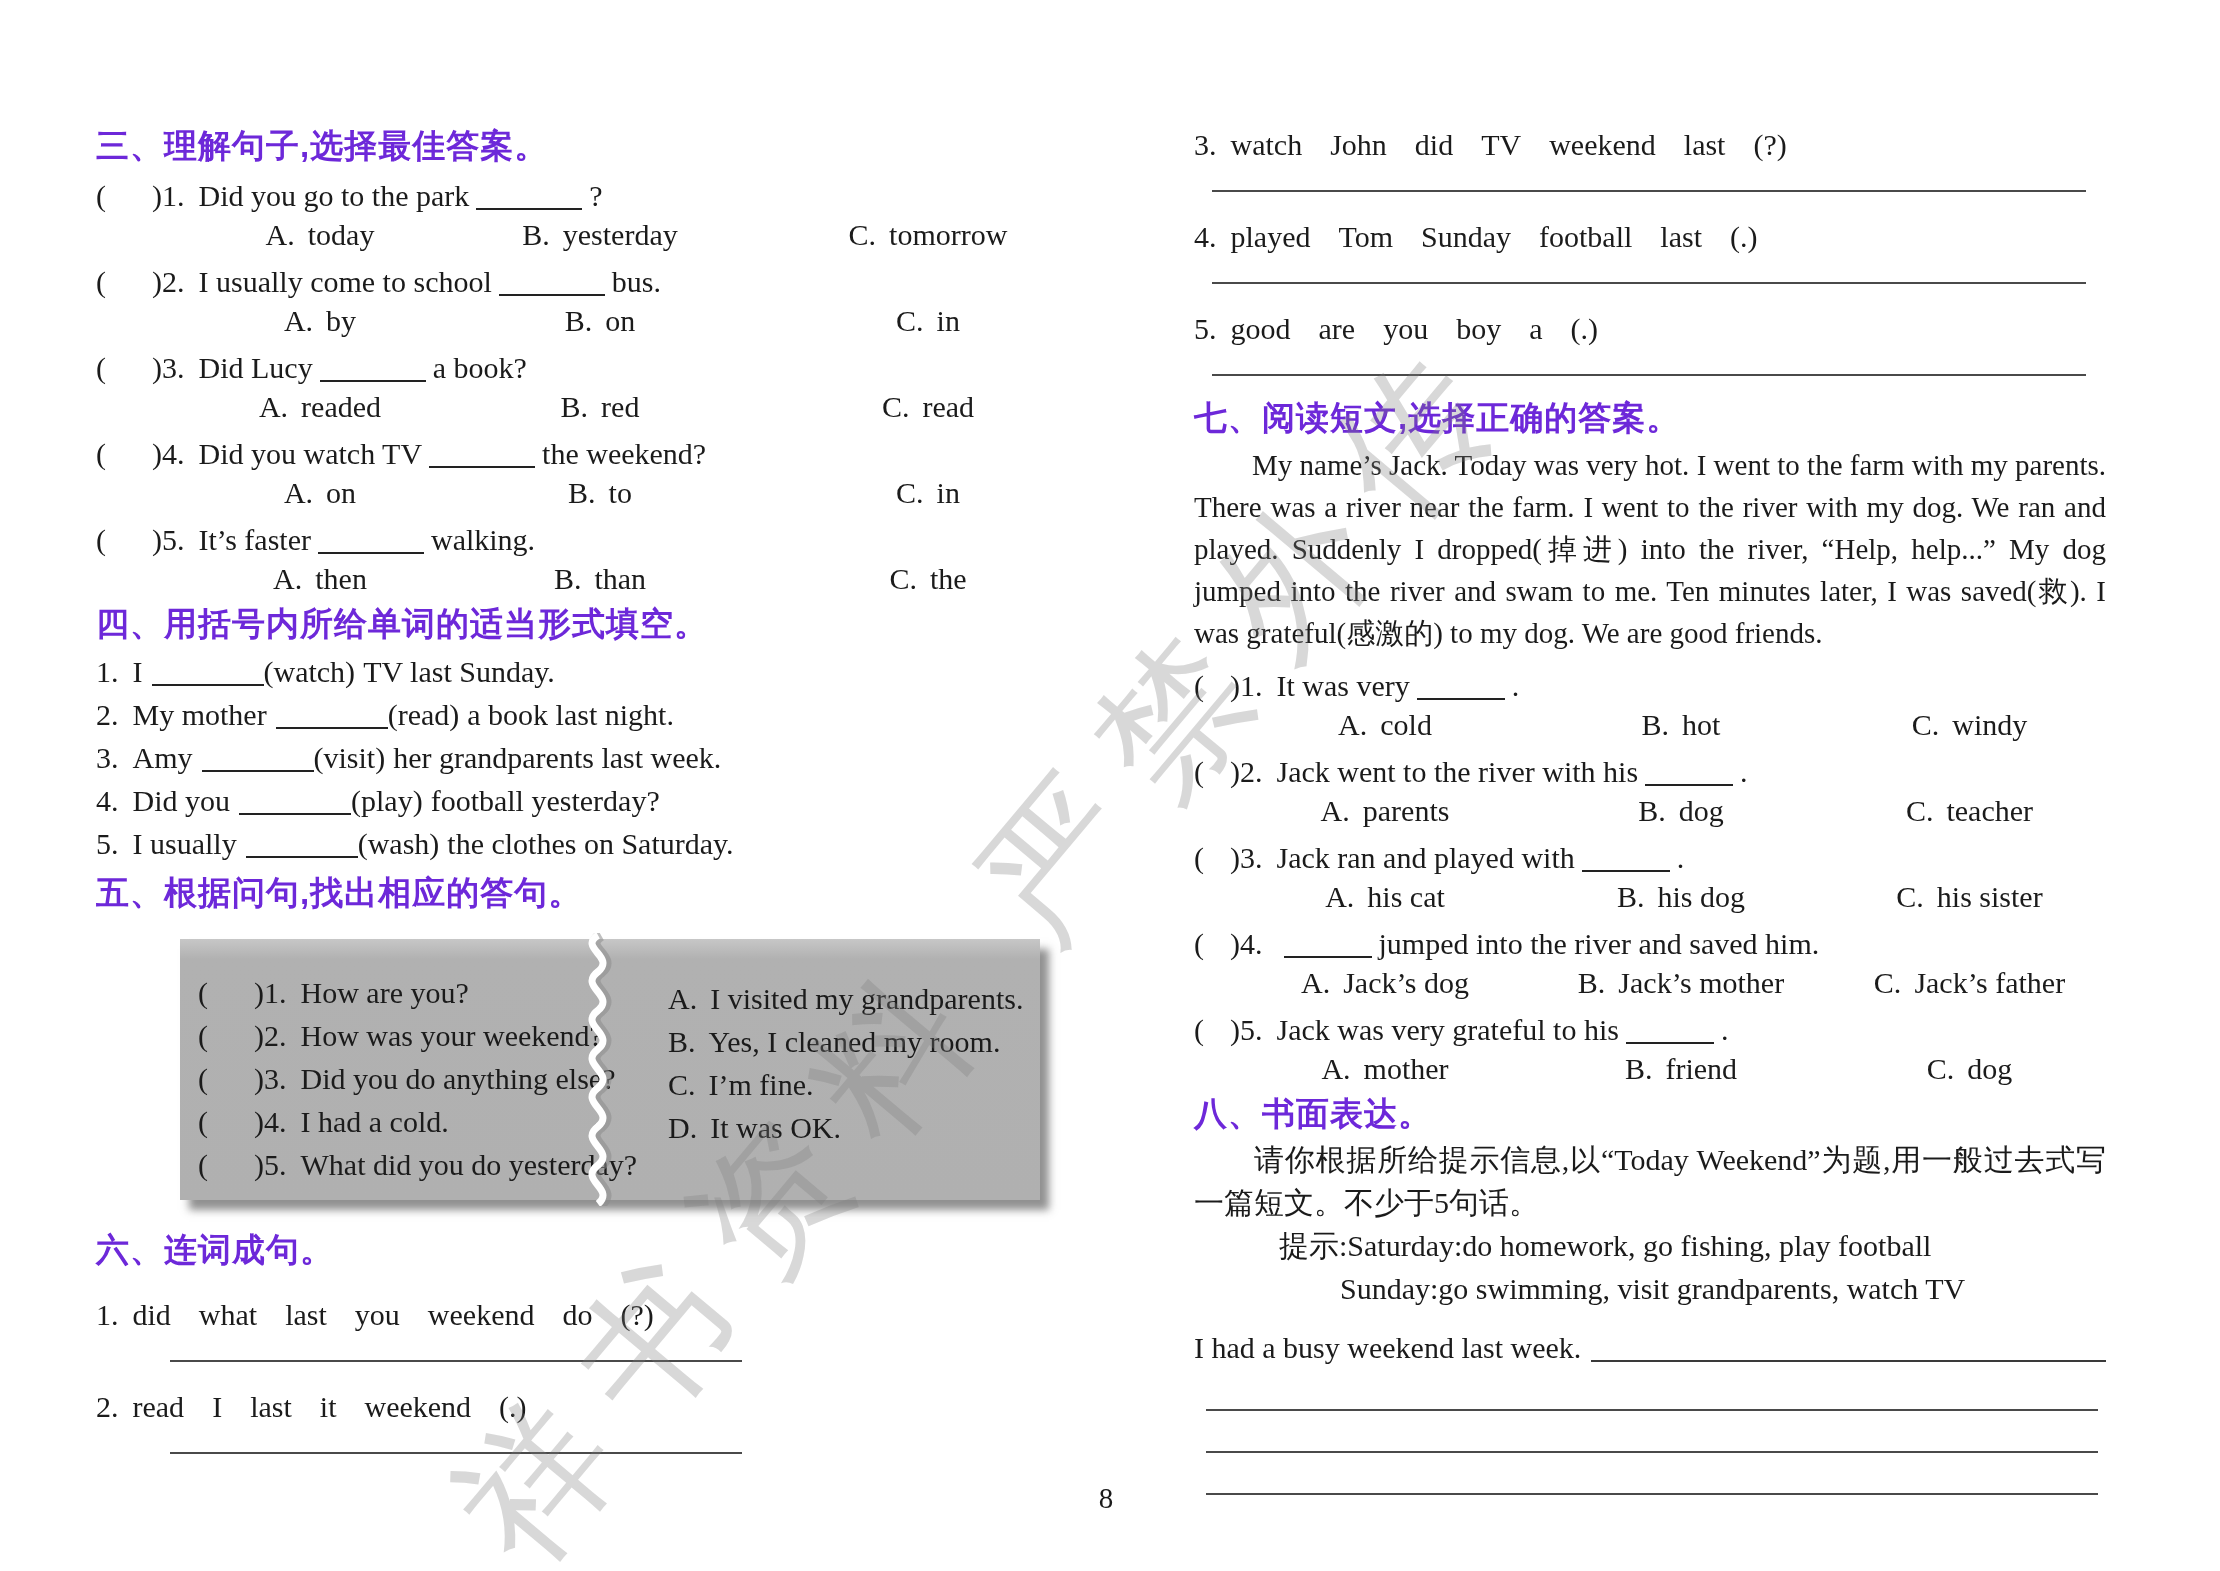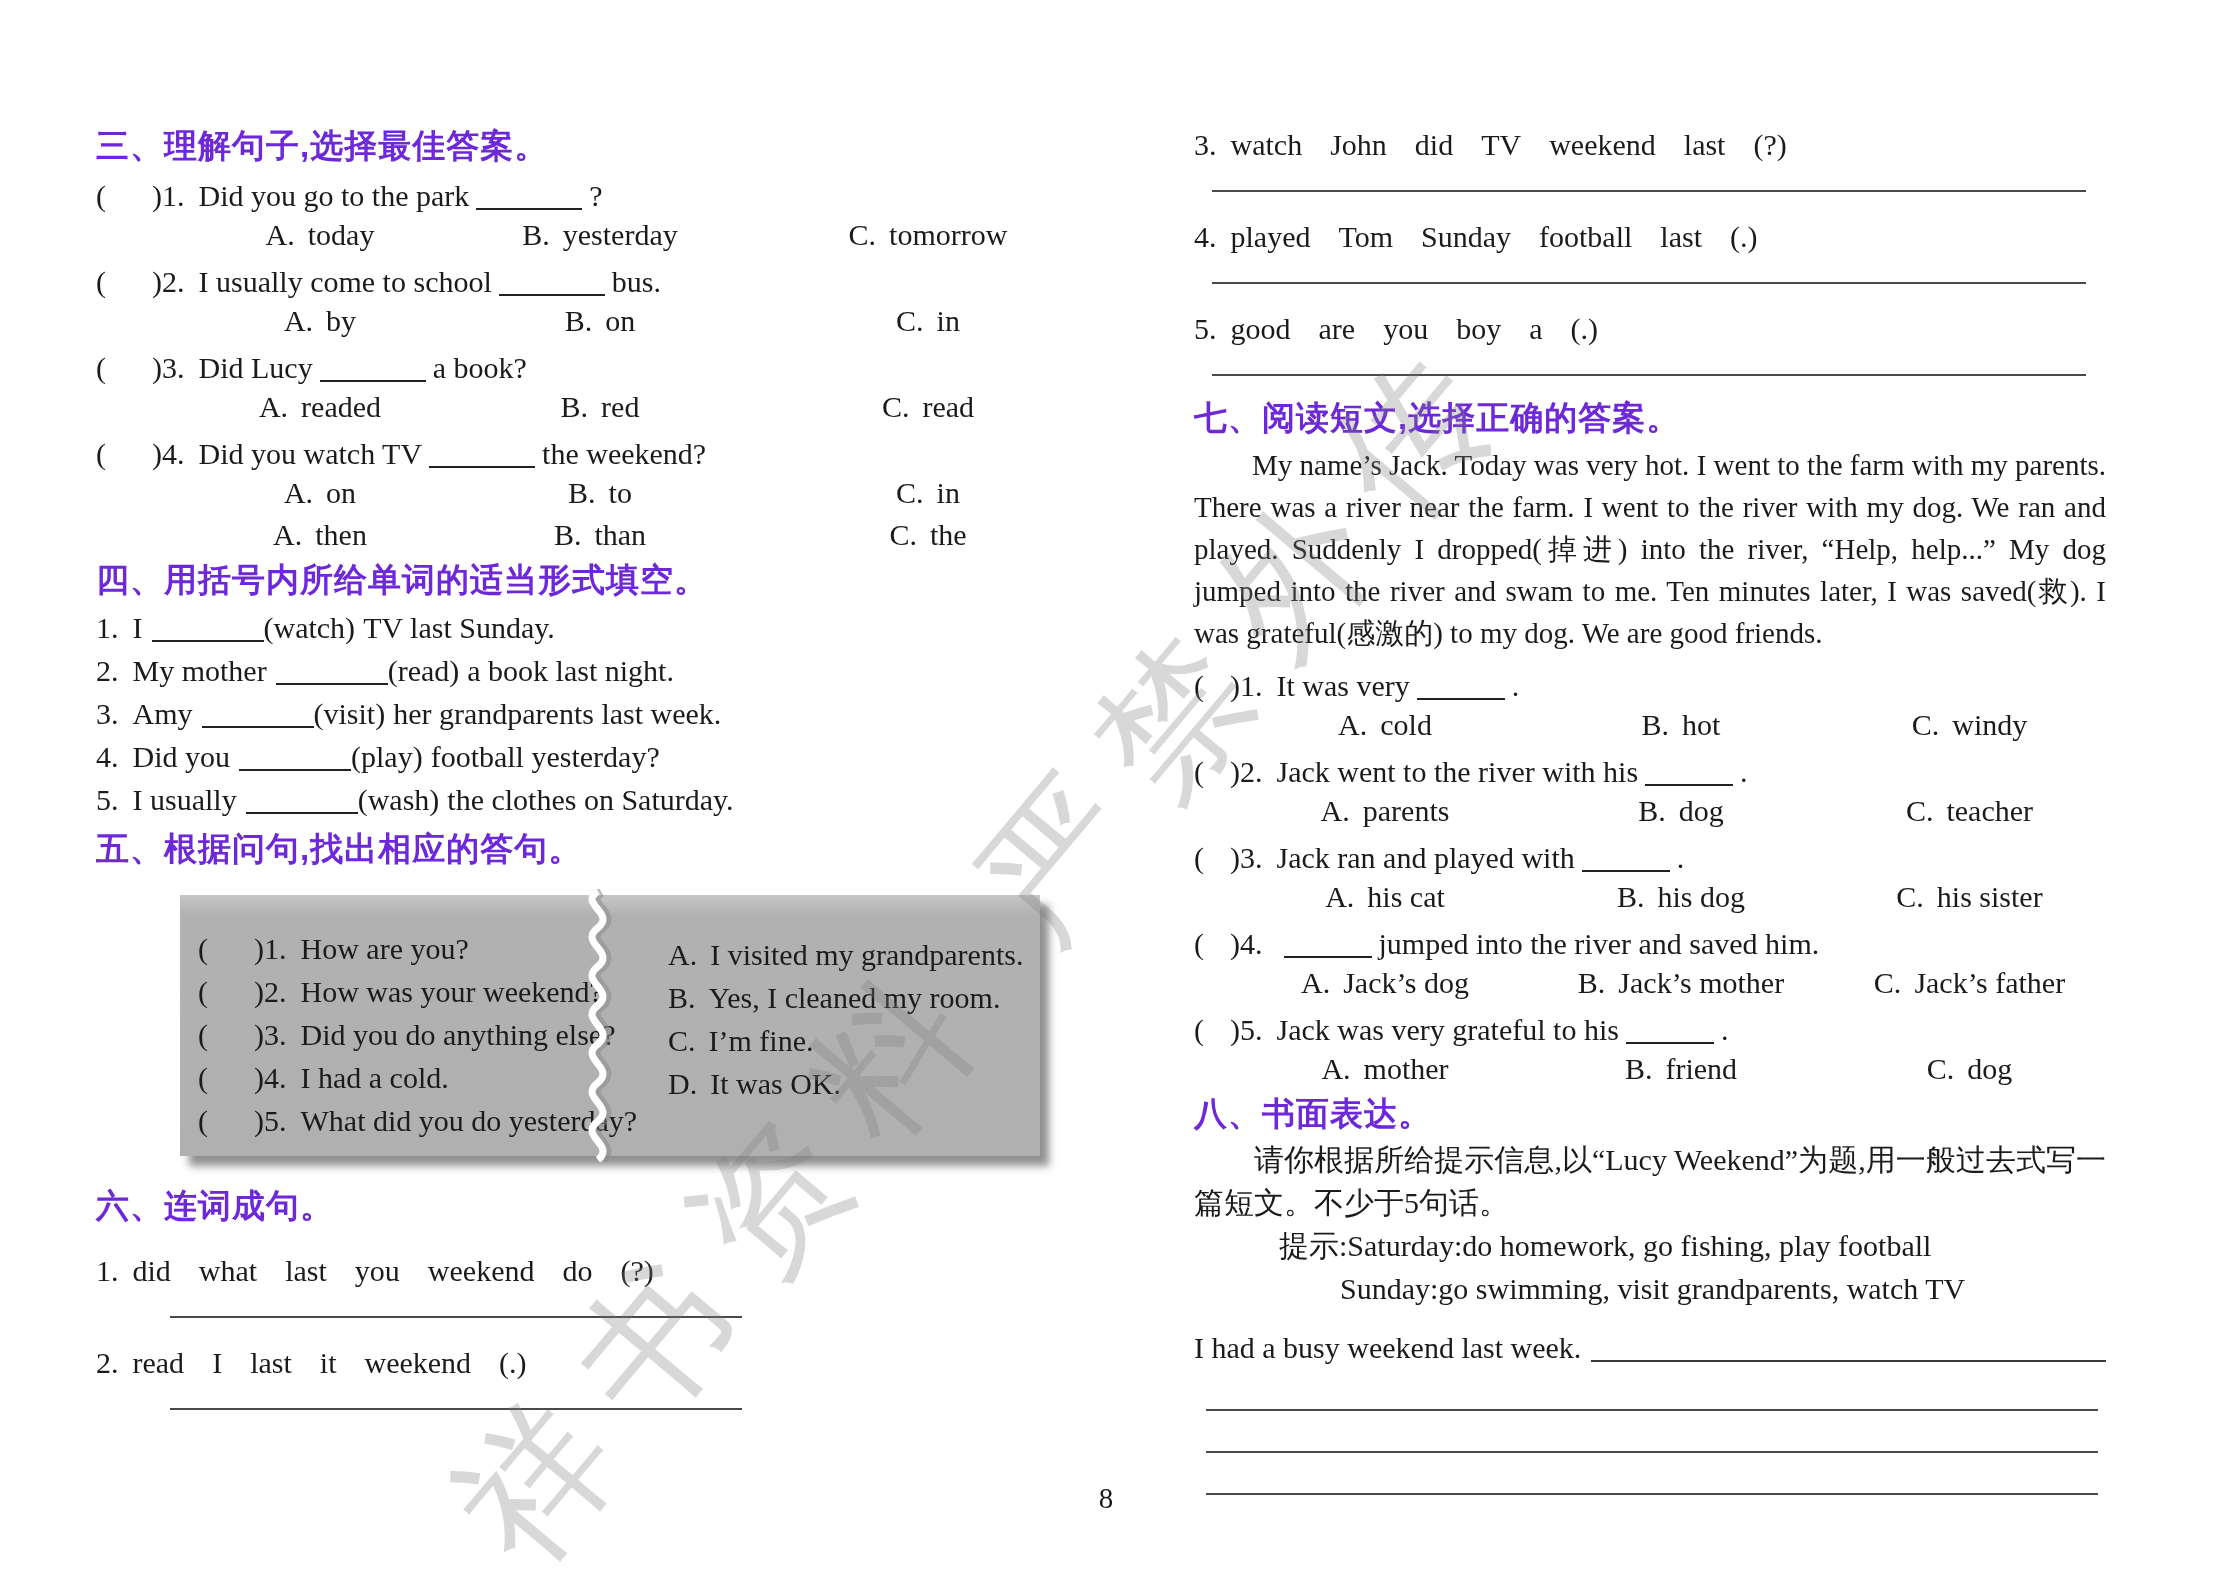--- a/index.html
+++ b/index.html
@@ -123,20 +123,23 @@
     <div class="q">
       <span class="paren"><span>(</span><span class="pgap"></span><span data-slot="num">)4.</span></span><span class="qtext"><span data-slot="pre">Did you watch TV</span><span class="blank"></span><span data-slot="post">the weekend?</span></span>
     </div>
     <div class="opts">
       <span class="opt oa"><span class="ol">A.</span><span data-slot="a">on</span></span>
       <span class="opt ob"><span class="ol">B.</span><span data-slot="b">to</span></span>
       <span class="opt oc"><span class="ol">C.</span><span data-slot="c">in</span></span>
     </div>
   </div>
         <div class="mcq">
+    <div class="q">
+      <span class="paren"><span>(</span><span class="pgap"></span><span data-slot="num">)5.</span></span><span class="qtext"><span data-slot="pre">It’s faster</span><span class="blank"></span><span data-slot="post">walking.</span></span>
+    </div>
     <div class="opts">
       <span class="opt oa"><span class="ol">A.</span><span data-slot="a">then</span></span>
       <span class="opt ob"><span class="ol">B.</span><span data-slot="b">than</span></span>
       <span class="opt oc"><span class="ol">C.</span><span data-slot="c">the</span></span>
     </div>
   </div>
       </div>
 
     <h2 class="sec s4">四、用括号内所给单词的适当形式填空。</h2>
     <div id="s4">
@@ -274,21 +277,21 @@
     </div>
     <div class="opts">
       <span class="opt oa"><span class="ol">A.</span><span data-slot="a">mother</span></span>
       <span class="opt ob"><span class="ol">B.</span><span data-slot="b">friend</span></span>
       <span class="opt oc"><span class="ol">C.</span><span data-slot="c">dog</span></span>
     </div>
   </div>
       </div>
 
     <h2 class="sec s8">八、书面表达。</h2>
-    <p class="indent">请你根据所给提示信息,以“Lucy Weekend”为题,用一般过去式写一篇短文。不少于5句话。</p>
+    <p class="indent">请你根据所给提示信息,以“Today Weekend”为题,用一般过去式写一篇短文。不少于5句话。</p>
     <p class="hint1">提示:Saturday:do homework, go fishing, play football</p>
     <p class="hint2">Sunday:go swimming, visit grandparents, watch TV</p>
     <div class="starter">
       <span>I had a busy weekend last week.</span>
       <span class="sfill"></span>
     </div>
     <div class="wline"></div>
     <div class="wline"></div>
     <div class="wline"></div>
   </div>

